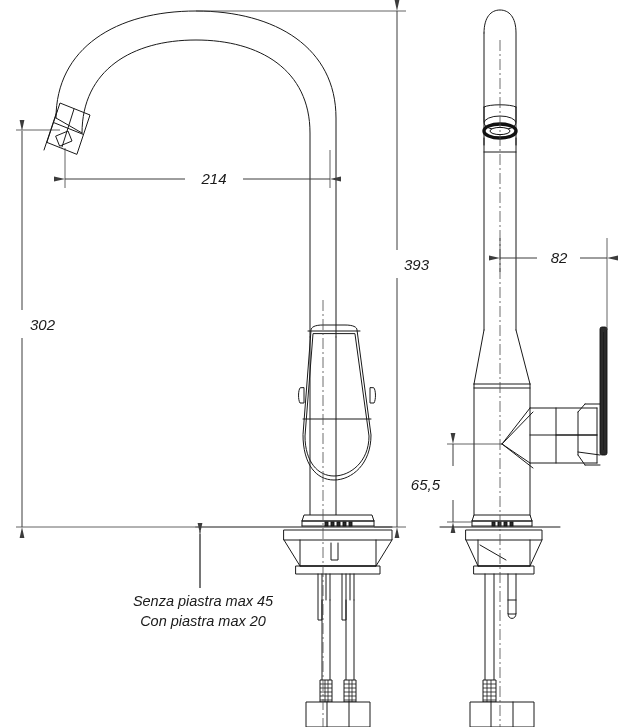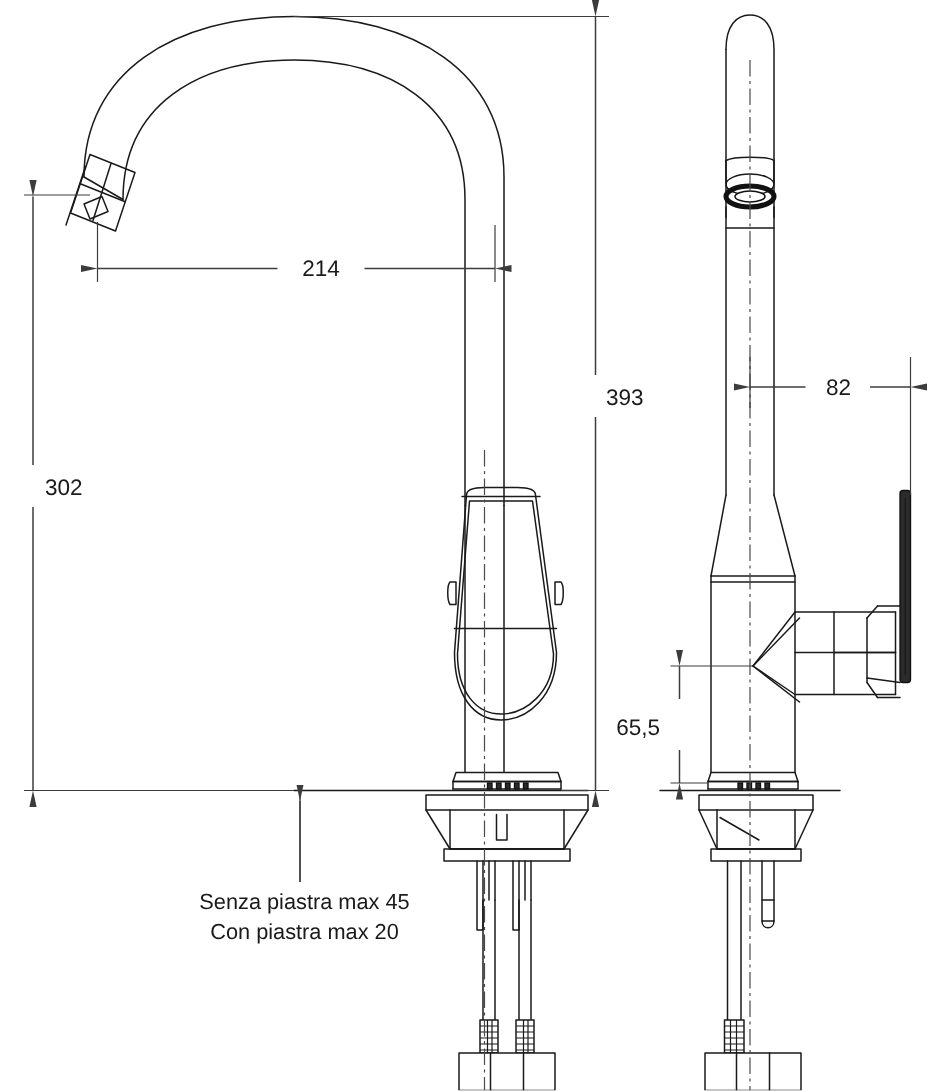--- a/index.html
+++ b/index.html
@@ -11,20 +11,21 @@
     width: 620px;
     height: 727px;
     font-family: "Liberation Sans", sans-serif;
     overflow: hidden;
   }
   #drawing-root {
     position: relative;
     width: 620px;
     height: 727px;
     background: #ffffff;
+    font-style: italic;
   }
   svg#tech-drawing {
     display: block;
     width: 620px;
     height: 727px;
   }
   .part-line {
     fill: none;
     stroke: #1a1a1a;
     stroke-width: 1;

